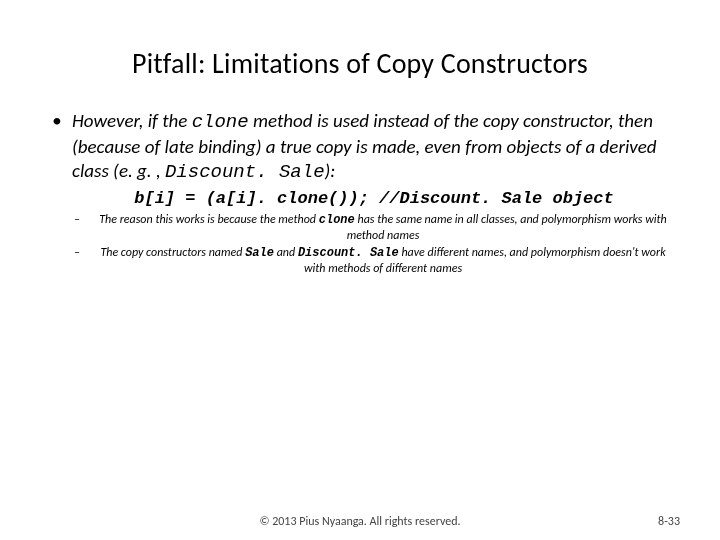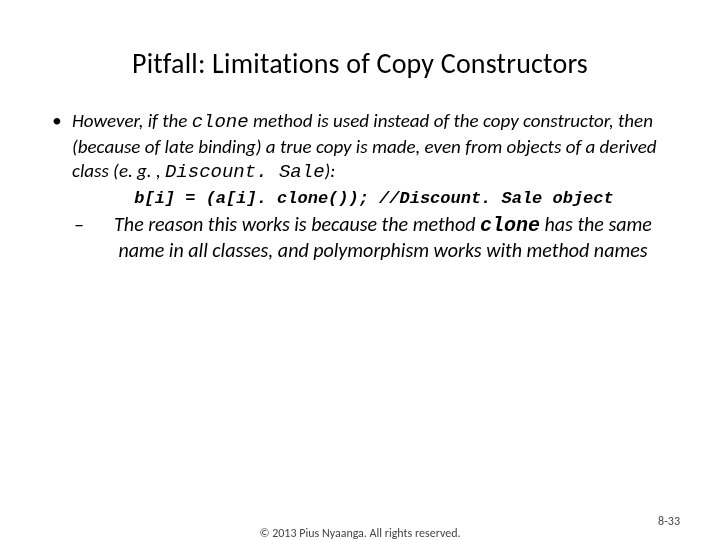--- a/index.html
+++ b/index.html
@@ -4,46 +4,49 @@
 <style>
   * { margin: 0; padding: 0; box-sizing: border-box; }
   html, body { width: 720px; height: 540px; background: #fff; font-family: Calibri, "Segoe UI", Arial, sans-serif; color: #000; }
   .slide { width: 720px; height: 540px; position: relative; padding: 0 48px; }
   .title { font-size: 28px; font-weight: 400; text-align: center; padding-top: 46px; padding-bottom: 28px; letter-spacing: 0.2px; }
   .body { font-size: 19px; line-height: 1.25; }
   ul.lvl1 { list-style: none; padding-left: 0; font-style: italic; }
   ul.lvl1 > li { position: relative; padding-left: 24px; margin-bottom: 6px; }
   ul.lvl1 > li::before { content: "•"; position: absolute; left: 4px; top: 0; font-size: 19px; }
   ul.lvl2 { list-style: none; padding-left: 0; margin-top: 4px; text-align: center; }
-  ul.lvl2 > li { position: relative; padding-left: 22px; font-size: 20px; line-height: 1.25; margin-bottom: 2px; }
+  ul.lvl2 > li { position: relative; padding-left: 22px; font-size: 12px; line-height: 1.25; margin-bottom: 2px; }
   ul.lvl2 > li.dash::before { content: "–"; position: absolute; left: 2px; top: 0; }
   ul.lvl2 > li.code-line { padding-left: 4px; font-family: "Courier New", monospace; font-weight: bold; font-size: 17px; }
   .mono { font-family: "Courier New", monospace; }
   .bmono { font-family: "Courier New", monospace; font-weight: bold; }
   .footer { position: absolute; bottom: 26px; left: 0; width: 720px; font-size: 12px; color: #444; }
-  .copyright { position: absolute; left: 50%; transform: translateX(-50%); margin-top: 12px; }
+  .copyright { position: absolute; left: 50%; transform: translateX(-50%); }
   .pagenum { position: absolute; right: 40px; }
 </style>
 </head>
 <body>
 
 <div class="slide">
 
   <div class="title">Pitfall:  Limitations of Copy Constructors</div>
 
   <div class="body">
     <ul class="lvl1">
       <li>
         <span>However, if the </span><span class="mono">clone</span><span> method is used instead of the copy constructor, then (because of late binding) a true copy is made, even from objects of a derived class (e. g. , </span><span class="mono">Discount. Sale</span><span>):</span>
 
         <ul class="lvl2">
           <li class="code-line">b[i] = (a[i]. clone()); //Discount. Sale object</li>
           <li class="dash">
             <span>The reason this works is because the method </span><span class="bmono">clone</span><span> has the same name in all classes, and polymorphism works with method names</span>
           </li>
+          <li class="dash">
+            <span>The copy constructors named </span><span class="bmono">Sale</span><span> and </span><span class="bmono">Discount. Sale</span><span> have different names, and polymorphism doesn't work with methods of different names</span>
+          </li>
         </ul>
       </li>
     </ul>
   </div>
 
   <div class="footer">
     <span class="copyright">© 2013 Pius Nyaanga. All rights reserved.</span>
     <span class="pagenum">8-33</span>
   </div>
 

